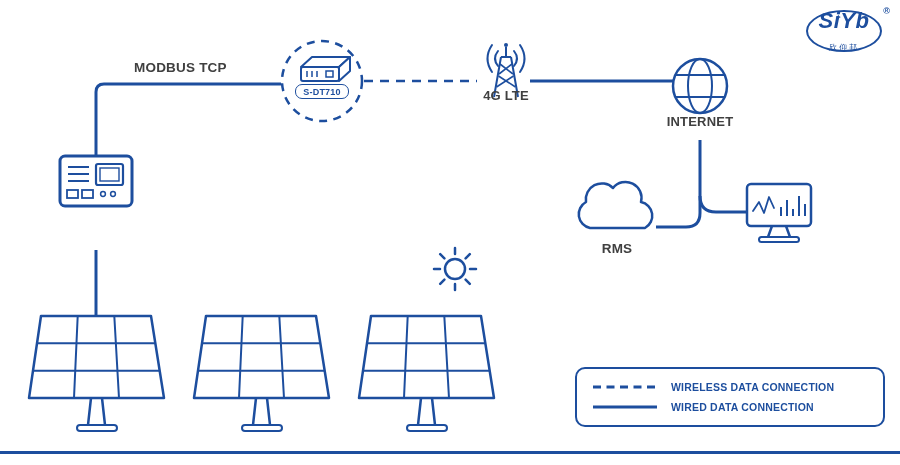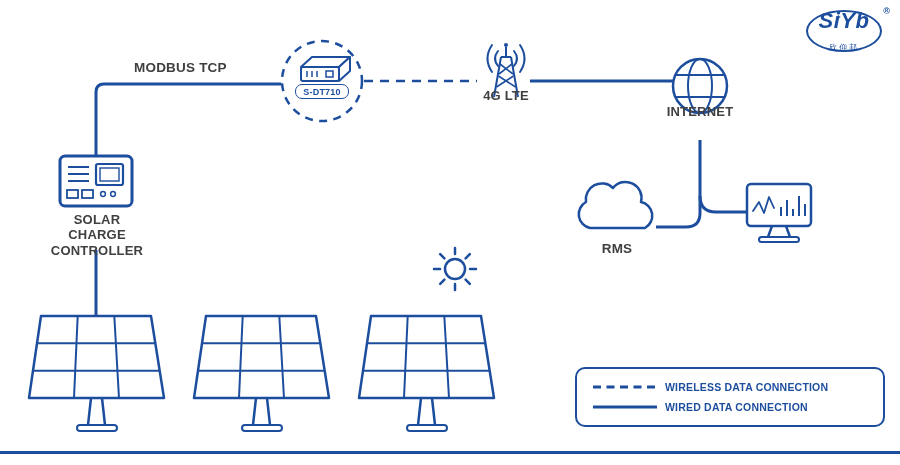--- a/index.html
+++ b/index.html
@@ -19,21 +19,21 @@
     position: absolute;
     font-weight: bold;
     color: #404040;
     text-align: center;
     line-height: 1.18;
     letter-spacing: 0.2px;
     white-space: normal;
   }
   .lbl-modbus   { left: 134px; top: 60px;  font-size: 13.5px; text-align: left; white-space: nowrap; }
   .lbl-lte      { left: 474px; top: 88px; width: 64px; font-size: 13px; }
-  .lbl-internet { left: 656px; top: 104px; width: 88px; font-size: 13px; }
+  .lbl-internet { left: 656px; top: 114px; width: 88px; font-size: 13px; }
   .lbl-rms      { left: 590px; top: 241px; width: 54px; font-size: 13.5px; }
   .lbl-controller { left: 44px; top: 212px; width: 106px; font-size: 13px; }
 
   .device-badge {
     position: absolute;
     left: 295px; top: 84px;
     width: 54px; height: 15px;
     border: 1.5px solid #1d4e9e;
     border-radius: 7px;
     background: #ffffff;
@@ -49,21 +49,21 @@
     left: 575px; top: 367px;
     width: 310px; height: 60px;
     border: 2.5px solid #1d4e9e;
     border-radius: 10px;
     background: #ffffff;
     display: flex;
     flex-direction: column;
     justify-content: space-evenly;
     padding: 5px 16px;
   }
-  .legend-row { display: flex; align-items: center; gap: 8px; }
+  .legend-row { display: flex; align-items: center; gap: 14px; }
   .legend-label {
     font-size: 10.5px;
     font-weight: bold;
     color: #1d4e9e;
     letter-spacing: 0.2px;
     white-space: nowrap;
   }
 
   .bottom-line {
     position: absolute;
@@ -200,21 +200,20 @@
       <use href="#solar-panel" x="194" y="316"></use>
       <use href="#solar-panel" x="359" y="316"></use>
     </g>
   </svg>
 
   <div class="lbl lbl-modbus">MODBUS TCP</div>
   <div class="device-badge">S-DT710</div>
   <div class="lbl lbl-lte">4G LTE</div>
   <div class="lbl lbl-internet">INTERNET</div>
   <div class="lbl lbl-rms">RMS</div>
-  <div class="lbl lbl-controller">SOLAR CHARGE CONTROLLER</div>
 
   <div class="legend">
     <div class="legend-row">
       <svg width="64" height="6" xmlns="http://www.w3.org/2000/svg">
         <path d="M0 3 H64" stroke="#1d4e9e" stroke-width="3" stroke-dasharray="8 5.5" fill="none"></path>
       </svg>
       <span class="legend-label">WIRELESS DATA CONNECTION</span>
     </div>
     <div class="legend-row">
       <svg width="64" height="6" xmlns="http://www.w3.org/2000/svg">

